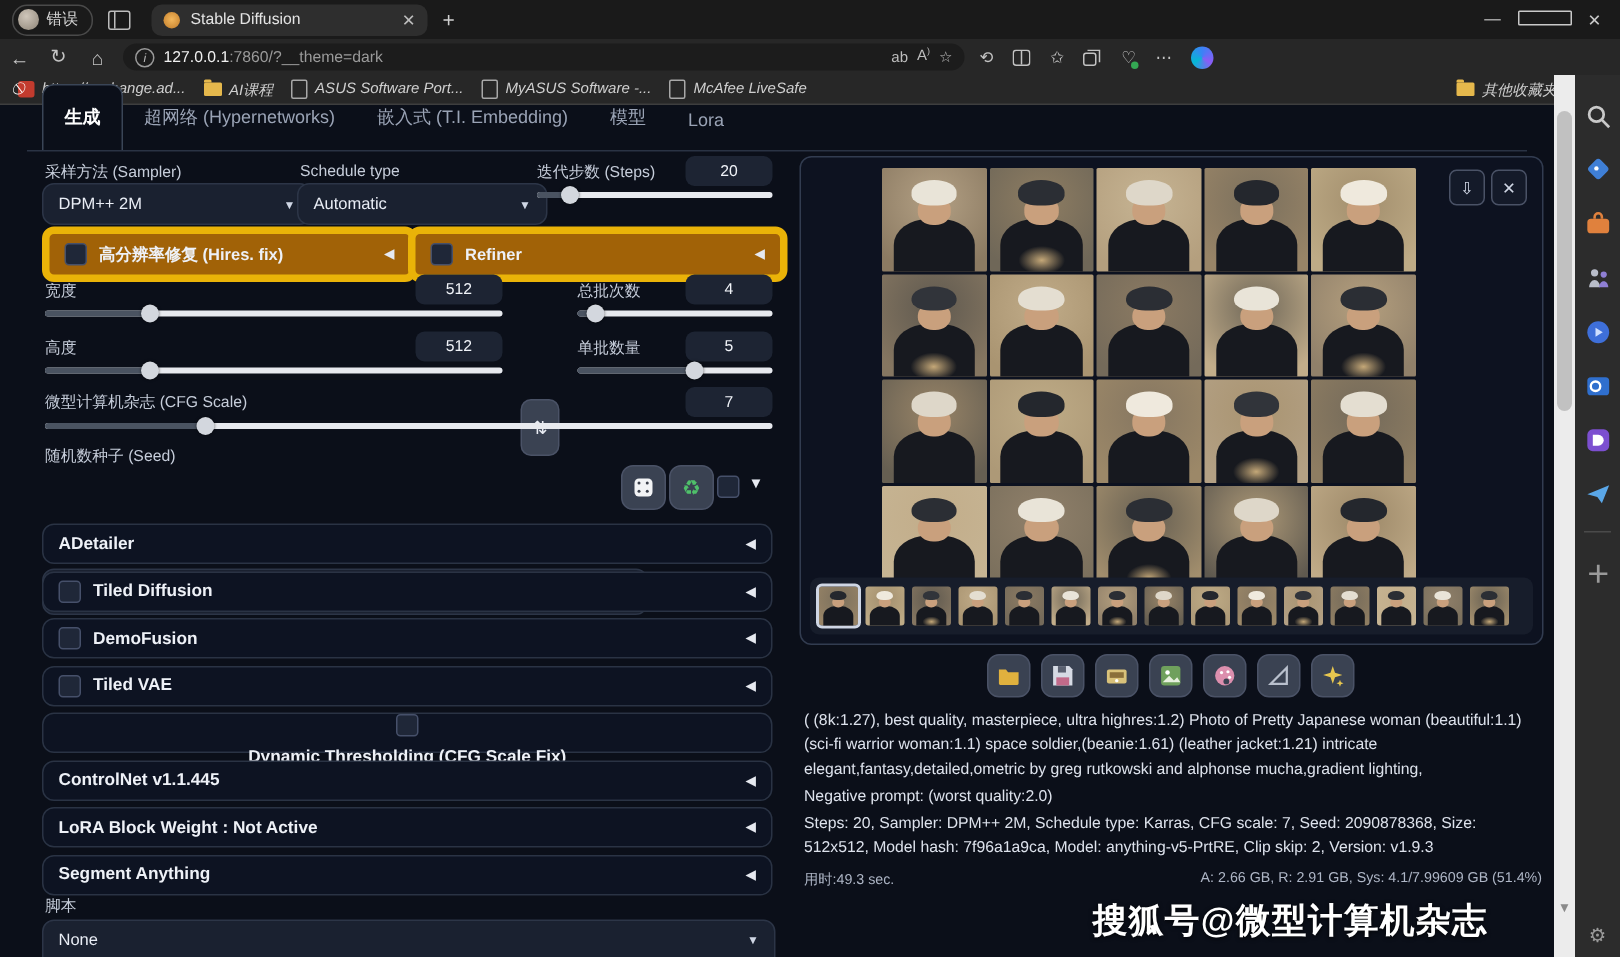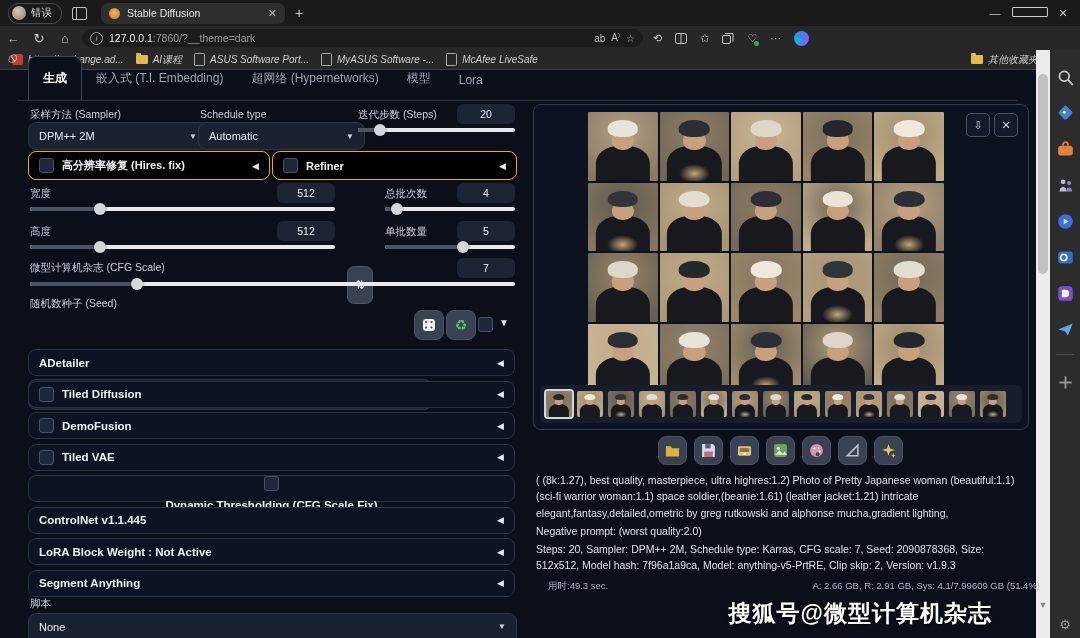--- a/index.html
+++ b/index.html
@@ -54,21 +54,21 @@
   .gtab{padding:13px 14px;white-space:nowrap;}
   .gtab.active{color:#fff;background:#0b0f19;border:1px solid #3a4556;border-bottom:none;border-radius:8px 8px 0 0;font-weight:bold;}
   .gtabs-line{position:absolute;left:18px;top:30px;width:1000px;height:1px;background:#2a3344;}
   .lbl{position:absolute;font-size:10.5px;color:#c6cdda;white-space:nowrap;}
   .dd{position:absolute;height:26px;background:#1a2130;border:1px solid #2c3547;border-radius:8px;display:flex;align-items:center;padding:0 10px;font-size:11px;color:#e9edf5;}
   .dd .caret{margin-left:auto;color:#cfd6e4;font-size:8px;}
   .numbox{position:absolute;height:20px;background:#1d2433;border-radius:6px;display:flex;align-items:center;justify-content:center;font-size:10.5px;color:#f0f3f8;}
   .slider{position:absolute;height:4px;border-radius:2px;background:#e7e9ee;}
   .slider .fill{position:absolute;left:0;top:0;height:4px;border-radius:2px;background:#4a5361;}
   .slider .handle{position:absolute;top:50%;width:12px;height:12px;border-radius:50%;background:#d3d7de;transform:translate(-50%,-50%);box-shadow:0 0 2px rgba(0,0,0,.6);}
-  .checkrow{position:absolute;height:27px;background:#000000;border:1px solid #eab308;border-radius:8px;display:flex;align-items:center;padding:0 10px;gap:8px;font-size:11px;color:#eef1f7;font-weight:bold;justify-content:center;}
+  .checkrow{position:absolute;height:27px;background:#a16207;border:5px solid #eab308;border-radius:8px;display:flex;align-items:center;padding:0 10px;gap:8px;font-size:11px;color:#eef1f7;font-weight:bold;justify-content:center;}
   .cbx{width:13px;height:13px;background:#1f2738;border:1px solid #46506a;border-radius:3px;flex:none;}
   .acc-caret{margin-left:auto;color:#e6e9f0;font-size:9px;}
   .swapbtn{position:absolute;left:347px;top:196px;width:24px;height:36px;background:#3a4252;border:1px solid #4a5266;border-radius:7px;color:#e8ebf2;display:flex;align-items:center;justify-content:center;font-size:12px;}
   .seedbox{position:absolute;left:28px;top:309px;width:382px;height:29px;background:#1a2130;border:1px solid #2c3547;border-radius:8px;display:flex;align-items:center;padding:0 10px;font-size:11px;color:#cfd6e4;}
   .sqbtn{position:absolute;width:28px;height:28px;background:#3a4252;border:1px solid #4a5266;border-radius:8px;display:flex;align-items:center;justify-content:center;}
   .die{width:12px;height:12px;background:#f2f3f5;border-radius:3px;position:relative;}
   .die::after{content:"";position:absolute;left:2px;top:2px;width:2.4px;height:2.4px;border-radius:50%;background:#3a3f4a;box-shadow:5.5px 5.5px 0 #3a3f4a,5.5px 0 0 #3a3f4a,0 5.5px 0 #3a3f4a;}
   .recycle{color:#4fc06a;font-size:14px;line-height:1;}
   .seed-caret{position:absolute;left:499px;top:317px;color:#e8ebf2;font-size:10px;}
   .seed-cbx{position:absolute;left:478px;top:317px;}
@@ -83,21 +83,21 @@
   .cell .glow{position:absolute;bottom:-4%;left:28%;width:44%;height:28%;background:radial-gradient(closest-side,rgba(255,216,150,.75),rgba(255,216,150,0));}
   .gal-btn{position:absolute;top:8px;width:22px;height:22px;border:1px solid #4a5266;border-radius:5px;color:#cfd6e4;display:flex;align-items:center;justify-content:center;font-size:11px;background:#141a29;}
   .thumbstrip{position:absolute;left:6px;right:6px;bottom:6px;height:38px;background:#171d2b;border-radius:6px;display:flex;align-items:center;gap:5px;padding:0 6px;box-sizing:border-box;}
   .thumb{width:26px;height:26px;flex:none;position:relative;overflow:hidden;border-radius:2px;}
   .thumb.selected{outline:2px solid #cfd6e4;}
   .actionrow{position:absolute;left:533px;top:366px;width:494px;display:flex;justify-content:center;gap:7px;}
   .act{width:27px;height:27px;background:#3a4252;border:1px solid #4a5266;border-radius:8px;display:flex;align-items:center;justify-content:center;}
   .act svg{width:15px;height:15px;}
   .info{position:absolute;left:536px;top:402px;width:492px;font-size:10.5px;line-height:1.55;color:#dde2ec;}
   .info p{margin:0 0 2px 0;}
-  .footer{position:absolute;left:548px;top:510px;width:492px;display:flex;justify-content:space-between;font-size:9.5px;color:#aeb6c6;}
+  .footer{position:absolute;left:536px;top:510px;width:492px;display:flex;justify-content:space-between;font-size:9.5px;color:#aeb6c6;}
   .watermark{position:absolute;right:44px;top:528px;font-size:23px;font-weight:bold;color:#fff;text-shadow:0 1px 3px rgba(0,0,0,.9);letter-spacing:1px;}
   .script-dd{border-radius:8px 8px 0 0;}
   svg{display:block;}
 </style>
 </head>
 <body>
 
 <div class="window">
 
   <div class="titlebar">
@@ -242,22 +242,22 @@
   </div>
 
   <div class="scrollbar">
     <div class="scroll-thumb"></div>
     <div class="scroll-arrow">▼</div>
   </div>
 
   <div class="page">
     <div class="gtabs" id="gtabs">
         <div class="gtab active">生成</div>
+        <div class="gtab">超网络 (Hypernetworks)</div>
         <div class="gtab">嵌入式 (T.I. Embedding)</div>
-        <div class="gtab">超网络 (Hypernetworks)</div>
         <div class="gtab">模型</div>
         <div class="gtab">Lora</div>
       </div>
     <div class="gtabs-line"></div>
 
     <div class="lbl" style="left:30px;top:38px;">采样方法 (Sampler)</div>
     <div class="dd" style="left:28px;top:52px;width:158px;">
       <span>DPM++ 2M</span>
       <span class="caret">▼</span>
     </div>

